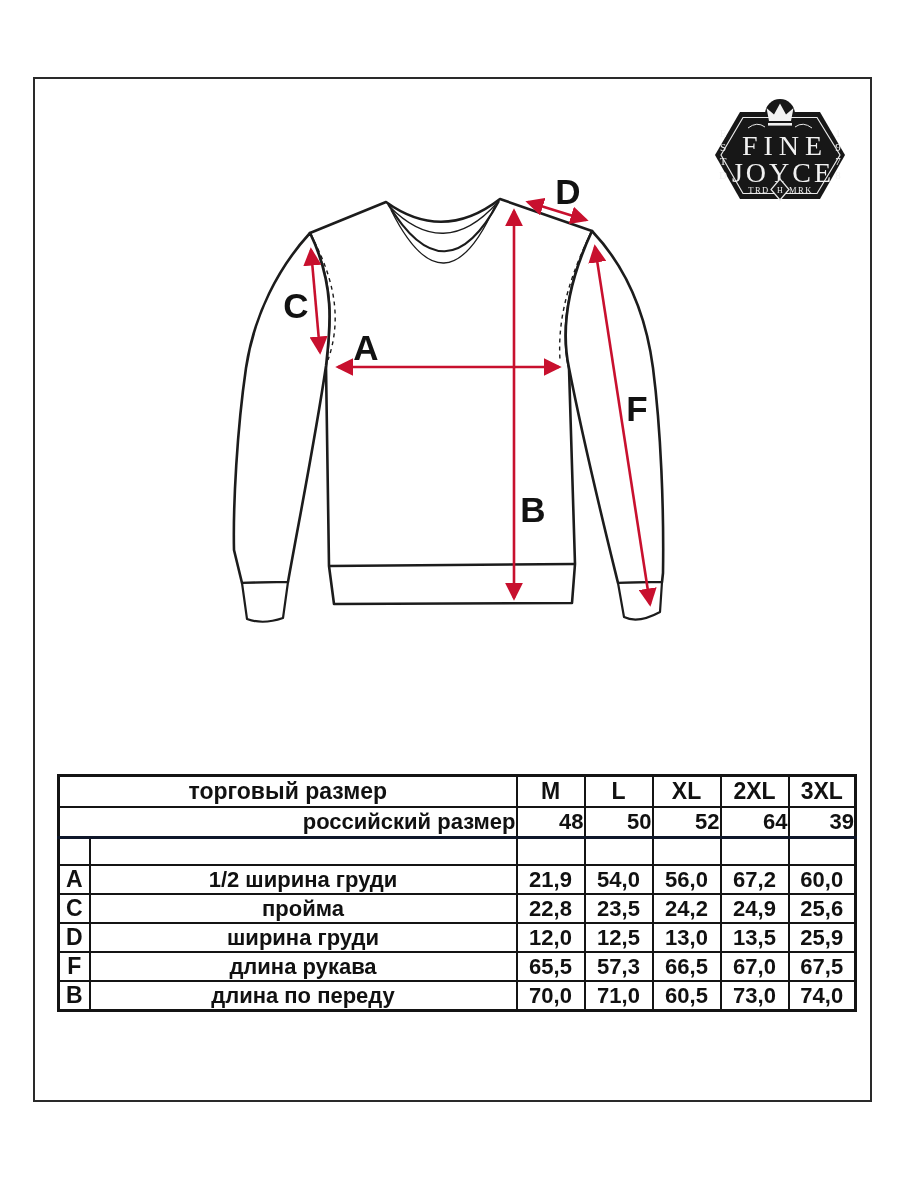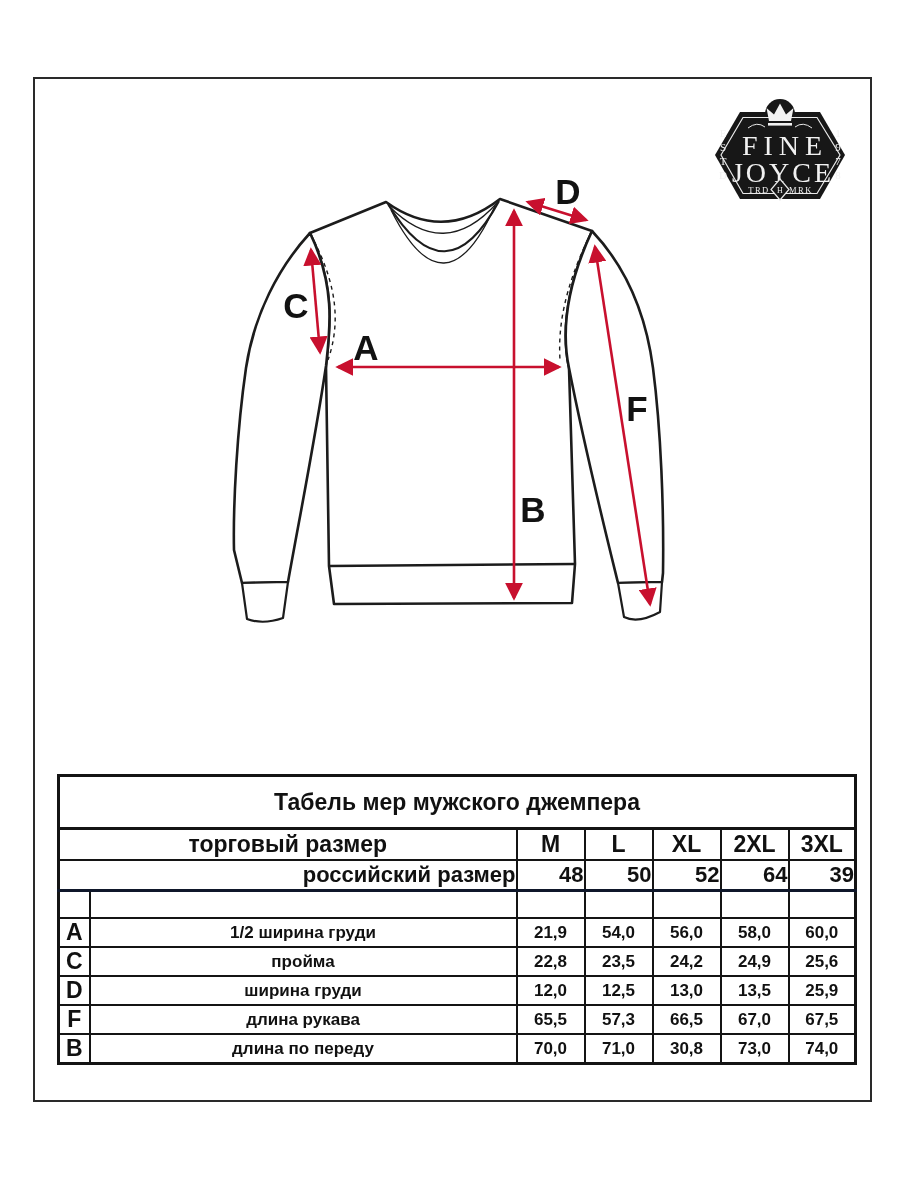--- a/index.html
+++ b/index.html
@@ -24,21 +24,21 @@
   table.size-table{position:absolute;left:57px;top:774px;width:797px;
         border-collapse:collapse;table-layout:fixed;
         font-family:"Liberation Sans",sans-serif;font-weight:700;color:#111;}
   table.size-table td{border:2px solid #141414;text-align:center;vertical-align:middle;
         padding:0;overflow:hidden;white-space:nowrap;}
   table.size-table{border:3px solid #141414;}
   tr.r-title td{height:50px;font-size:23px;border-bottom:3px solid #141414;}
   tr.r-size td{height:29px;font-size:23px;}
   tr.r-ru td{height:28px;font-size:22px;border-bottom:3px solid #0f172a;text-align:right;}
   tr.r-spacer td{height:25px;}
-  tr.r-data td{height:27px;font-size:17px;}
+  tr.r-data td{height:27px;font-size:22px;}
   tr.r-data td.c-letter{font-size:23px;}
   td.c-size{font-size:23px;}
 </style>
 </head>
 <body>
 
 <div class="page">
 
   <div class="frame"></div>
 
@@ -121,23 +121,20 @@
     <colgroup>
       <col style="width:31px">
         <col style="width:427px">
       <col style="width:68px">
         <col style="width:68px">
         <col style="width:68px">
       <col style="width:68px">
         <col style="width:67px">
     </colgroup>
     <tbody id="tbl-body">
-        <tr class="r-title">
-          <td colspan="7">Табель мер мужского джемпера</td>
-        </tr>
         <tr class="r-size">
           <td colspan="2">торговый размер</td>
           <td class="c-size">M</td>
           <td class="c-size">L</td>
           <td class="c-size">XL</td>
           <td class="c-size">2XL</td>
           <td class="c-size">3XL</td>
         </tr>
         <tr class="r-ru">
           <td colspan="2">российский размер</td>
@@ -155,21 +152,21 @@
           <td></td>
           <td></td>
           <td></td>
         </tr>
         <tr class="r-data">
           <td class="c-letter">A</td>
           <td>1/2 ширина груди</td>
           <td>21,9</td>
           <td>54,0</td>
           <td>56,0</td>
-          <td>58,0</td>
+          <td>67,2</td>
           <td>60,0</td>
         </tr>
         <tr class="r-data">
           <td class="c-letter">C</td>
           <td>пройма</td>
           <td>22,8</td>
           <td>23,5</td>
           <td>24,2</td>
           <td>24,9</td>
           <td>25,6</td>
@@ -190,20 +187,20 @@
           <td>57,3</td>
           <td>66,5</td>
           <td>67,0</td>
           <td>67,5</td>
         </tr>
         <tr class="r-data">
           <td class="c-letter">B</td>
           <td>длина по переду</td>
           <td>70,0</td>
           <td>71,0</td>
-          <td>30,8</td>
+          <td>60,5</td>
           <td>73,0</td>
           <td>74,0</td>
         </tr>
       </tbody>
   </table>
 
 </div>
 
 </body></html>

